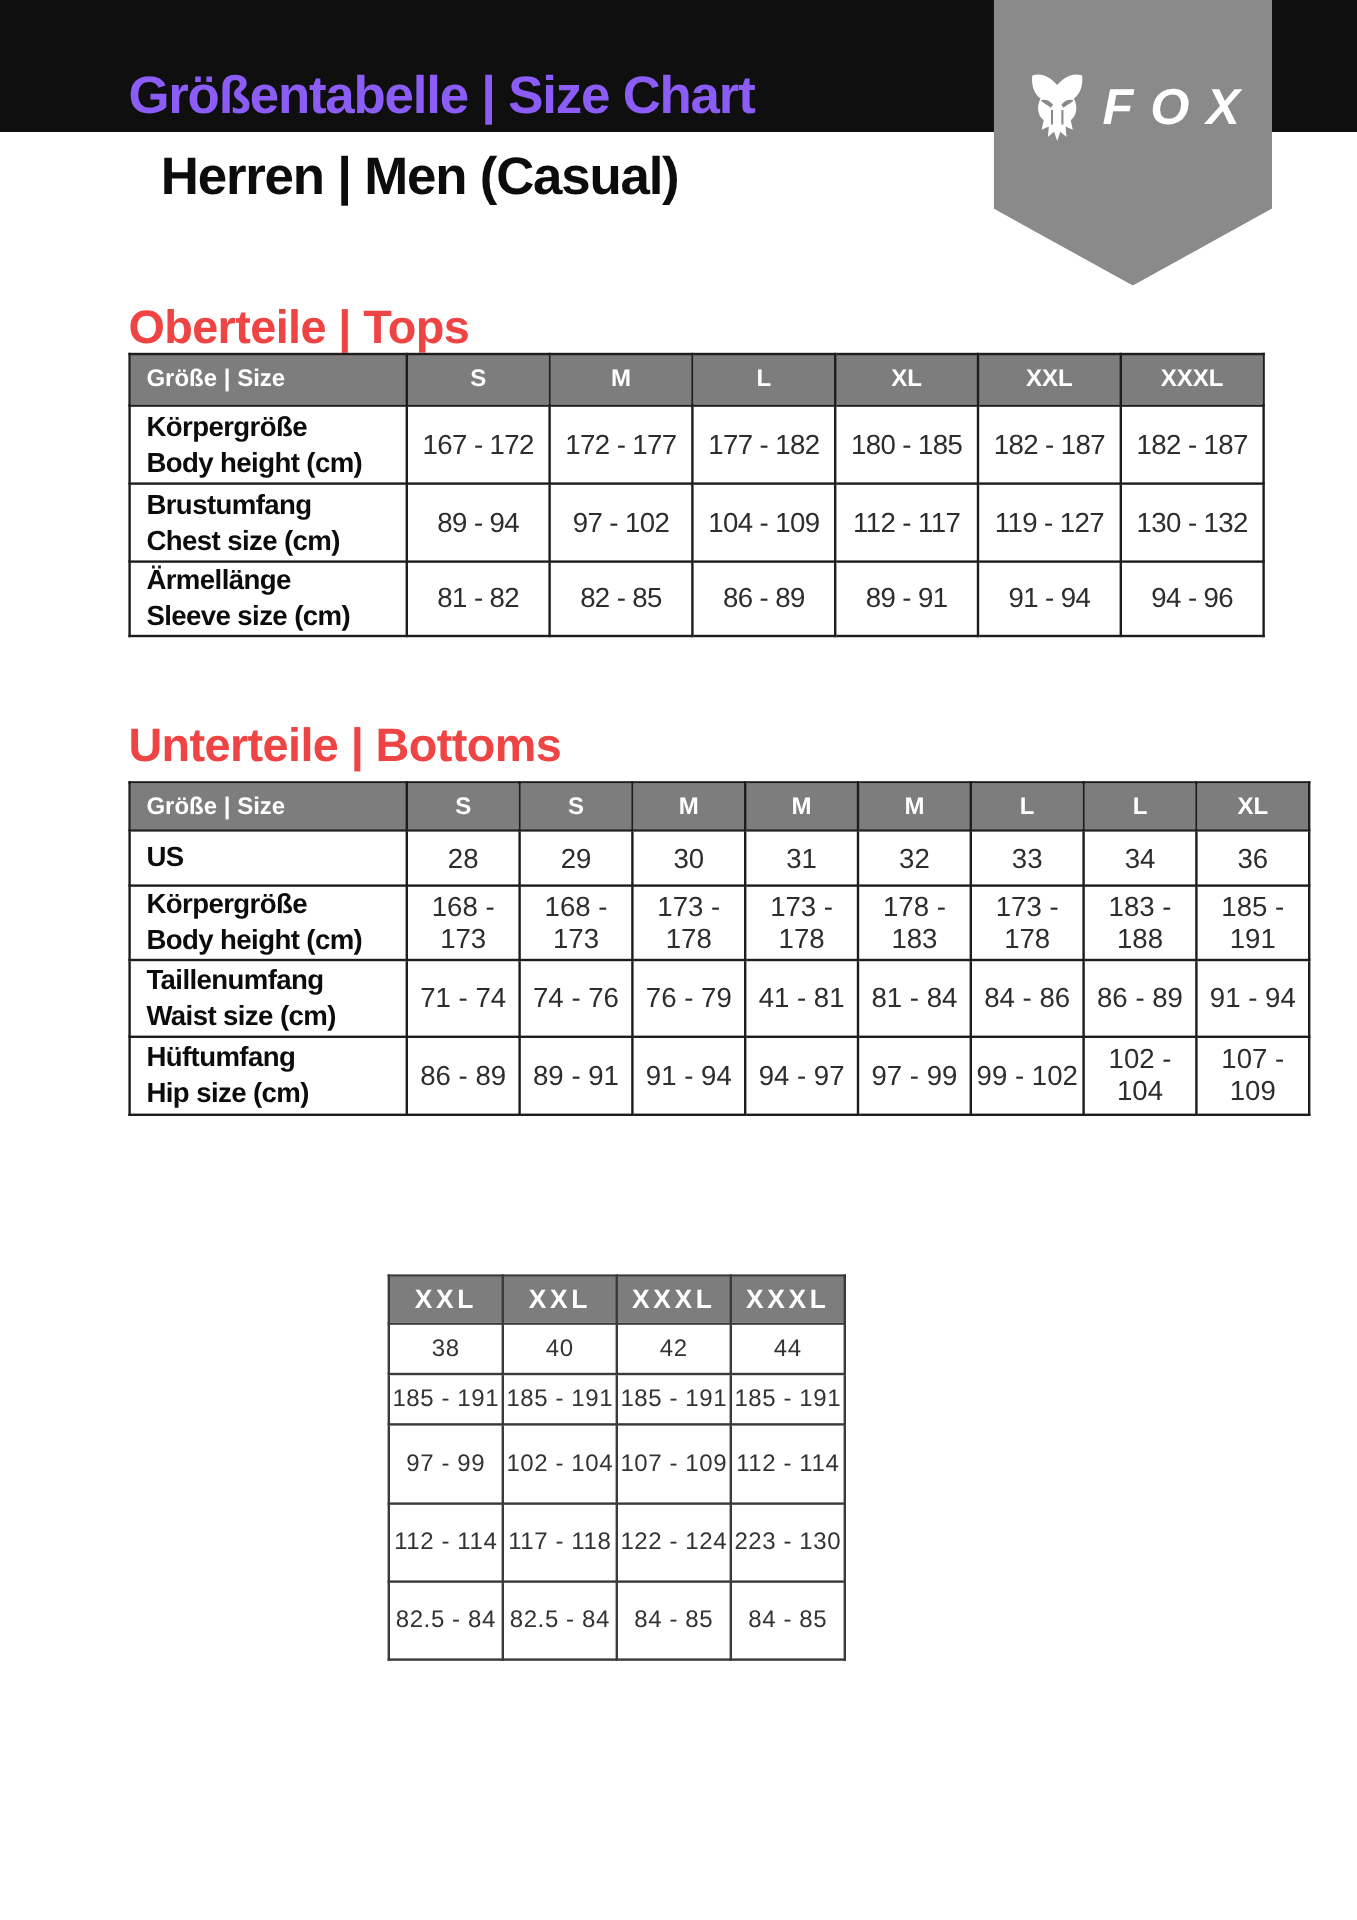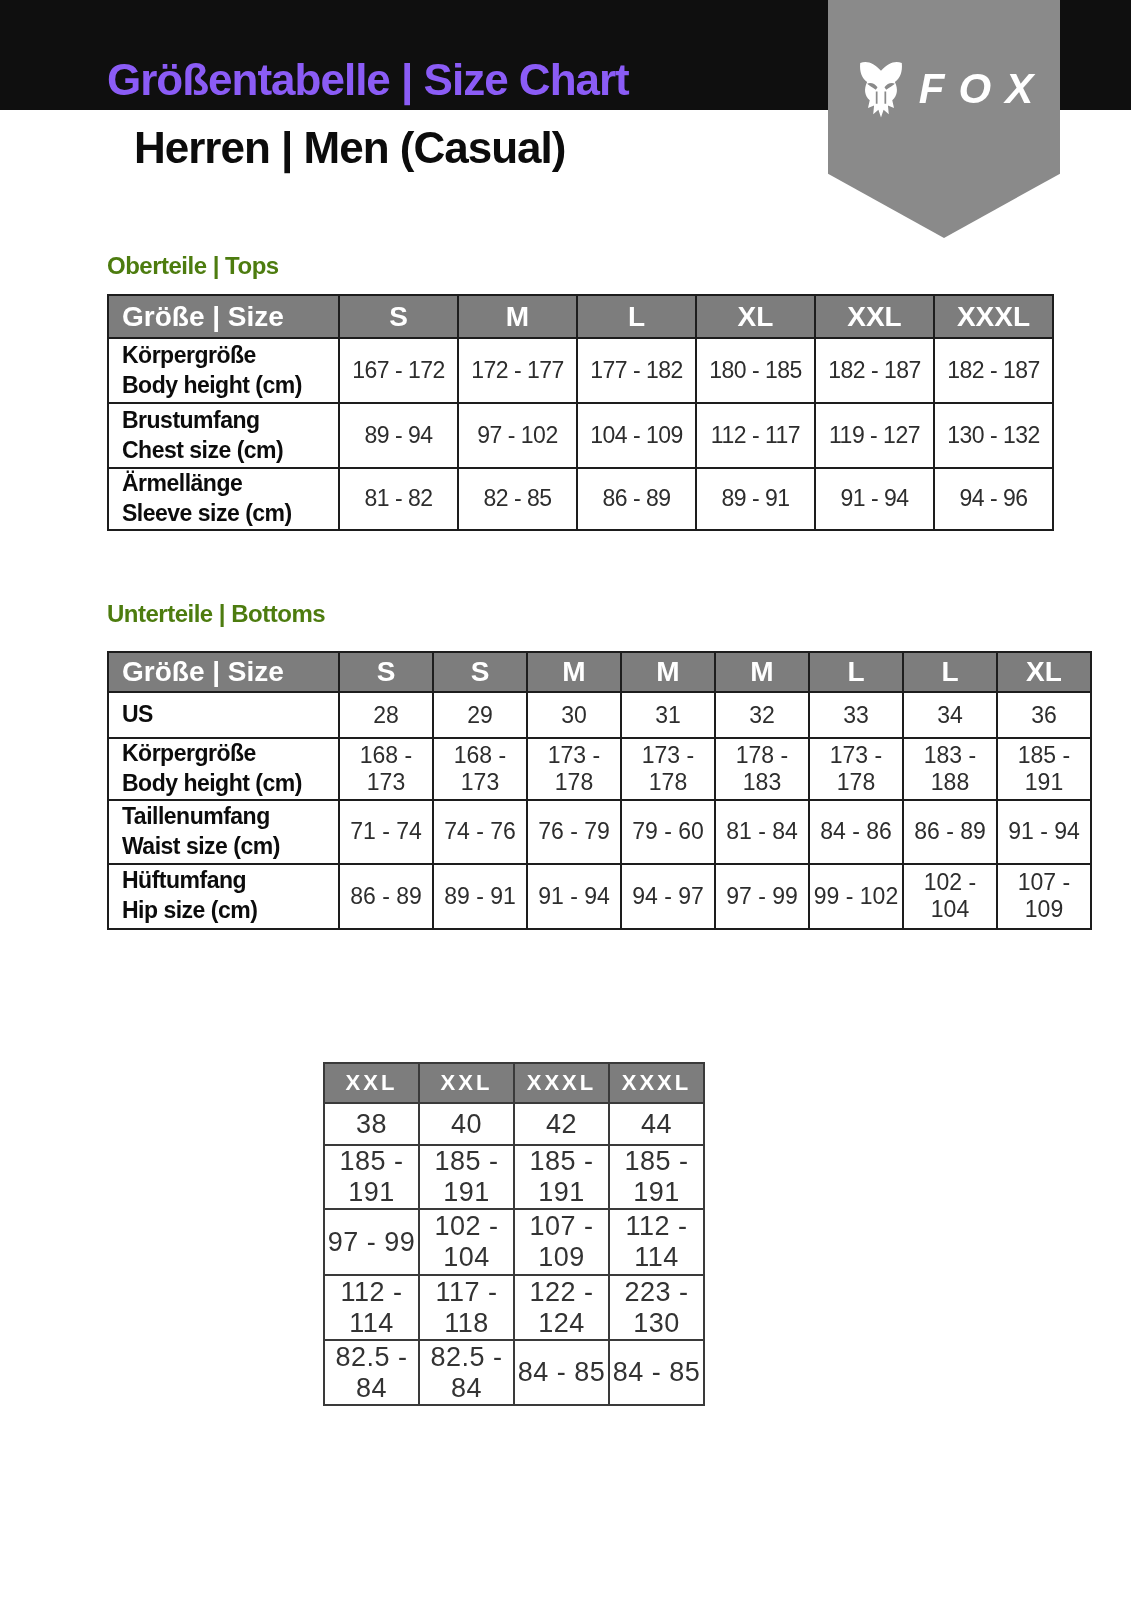--- a/index.html
+++ b/index.html
@@ -31,55 +31,55 @@
     position:absolute; left:0; top:58px; width:100%;
     display:flex; align-items:center; justify-content:center; gap:12px;
   }
   .foxhead { width:52px; height:62px; flex:0 0 auto; }
   .brand-wordmark {
     color:#ffffff; font-size:42px; font-weight:700;
     letter-spacing:14px; margin-right:-14px; line-height:1;font-style:italic;
   }
   .section-title {
     position:absolute; margin:0;
-    color:#4d7c0f; font-size:24px; font-weight:700; letter-spacing:-0.5px;
+    color:#ef4444; font-size:39px; font-weight:700; letter-spacing:-0.5px;
     white-space:nowrap;
   }
   .st-tops { left:107px; top:252px; }
   .st-bottoms { left:107px; top:600px; }
 
   table.t {
     position:absolute; border-collapse:collapse; table-layout:fixed;
     background:#fff;
   }
   .t th, .t td {
     border:2px solid #1d1d1d; padding:0; overflow:hidden;
   }
   .t .hcell {
     background:#7d7d7d; color:#ffffff;
-    font-size:28px; font-weight:700; text-align:center;
+    font-size:20px; font-weight:700; text-align:center;
   }
   .t .corner { text-align:left; padding-left:13px; }
   .t .rlabel {
     text-align:left; padding-left:13px; background:#fff;
     font-size:23px; font-weight:700; color:#0c0c0c; line-height:1.3;
     letter-spacing:-0.5px;
   }
   .t .rlabel span { display:block; }
   .t .val {
     text-align:center; font-size:23px; font-weight:400; color:#2d2d2d;
     background:#fff;
   }
   .t1 { left:107px; top:294px; }
   .t1 .cond { letter-spacing:-0.5px; }
   .t2 { left:107px; top:651px; }
   .t3 { left:323px; top:1062px; }
   .t3 th, .t3 td { border-color:#3a3a3a; }
   .t3 .hcell { letter-spacing:3px; font-size:22px; }
-  .t3 .val { font-size:27px; color:#333333; letter-spacing:0.5px; }
+  .t3 .val { font-size:20px; color:#333333; letter-spacing:0.5px; }
 </style>
 </head>
 <body>
 
 <div class="page">
 
   <div class="band-top"></div>
   <h1 class="page-title">Größentabelle | Size Chart</h1>
   <h2 class="page-subtitle">Herren | Men (Casual)</h2>
 
@@ -188,21 +188,21 @@
       <td class="val">185 - 191</td>
     </tr>
     <tr style="height:64px">
       <th class="rlabel">
         <span>Taillenumfang</span>
         <span>Waist size (cm)</span>
       </th>
       <td class="val">71 - 74</td>
       <td class="val">74 - 76</td>
       <td class="val">76 - 79</td>
-      <td class="val">79 - 60</td>
+      <td class="val">41 - 81</td>
       <td class="val">81 - 84</td>
       <td class="val">84 - 86</td>
       <td class="val">86 - 89</td>
       <td class="val">91 - 94</td>
     </tr>
     <tr style="height:65px">
       <th class="rlabel">
         <span>Hüftumfang</span>
         <span>Hip size (cm)</span>
       </th>

